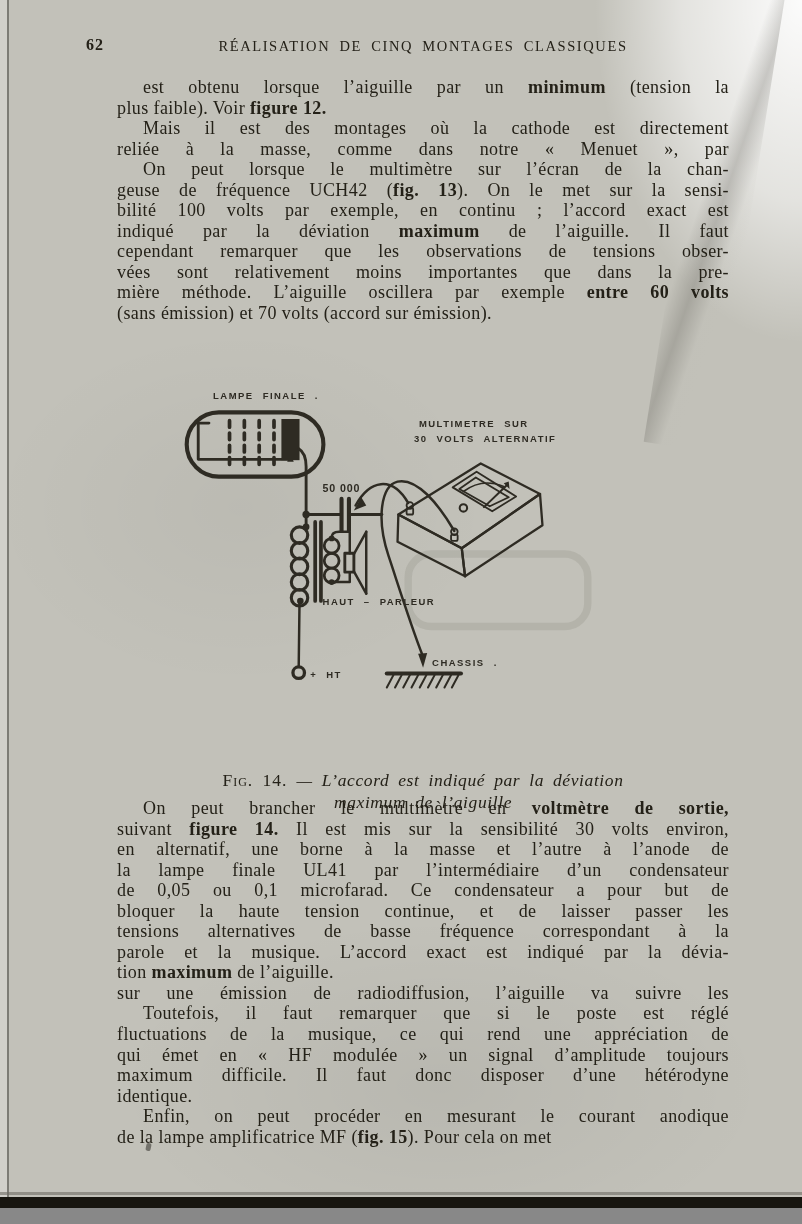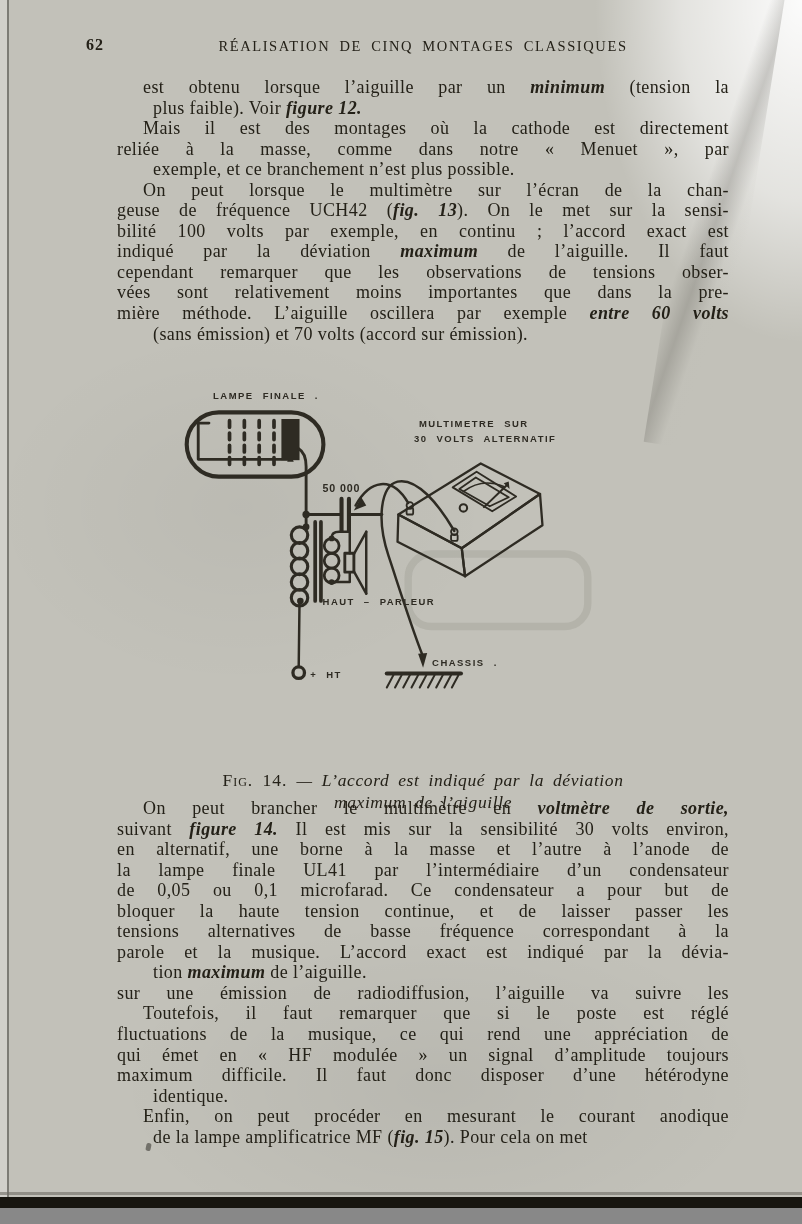--- a/index.html
+++ b/index.html
@@ -26,23 +26,23 @@
   
   .pageno{position:absolute;left:86px;top:36px;font-size:16px;font-weight:bold;letter-spacing:1px;}
   .runhead{position:absolute;left:117px;top:38px;width:612px;text-align:center;
     font-size:14.5px;font-weight:normal;letter-spacing:1.6px;word-spacing:4px;}
 
   
   .textblock{position:absolute;left:117px;width:612px;font-size:18px;line-height:20.55px;letter-spacing:0.4px;}
   .tb1{top:77px;}
   .tb2{top:798px;}
   .pline{text-align:justify;text-align-last:justify;white-space:normal;}
-  .pline.lastline{text-align-last:left;margin-left:36px;}
+  .pline.lastline{text-align-last:left;}
   .pline.firstline{text-indent:26px;}
-  .b{font-weight:bold;font-style:italic;}
+  .b{font-weight:bold;}
 
   
   .figure-svg{position:absolute;left:120px;top:350px;}
   .figure-svg text{font-family:"Liberation Sans", sans-serif;font-weight:bold;fill:#2e2b23;}
   .figlabel{font-size:11.5px;letter-spacing:1.8px;word-spacing:6px;}
   .figval{font-size:13px;letter-spacing:1px;}
 
   
   .caption{position:absolute;left:117px;top:770px;width:612px;text-align:center;
     font-size:17.5px;line-height:21.5px;font-style:italic;letter-spacing:0.6px;word-spacing:4px;}
@@ -65,21 +65,20 @@
   <div class="runhead">RÉALISATION DE CINQ MONTAGES CLASSIQUES</div>
 
   <div class="textblock tb1">
       <div>
         <div class="pline firstline"><span>est obtenu lorsque l’aiguille par un </span><span class="b">minimum</span><span> (tension la</span></div>
         <div class="pline lastline"><span>plus faible). Voir </span><span class="b">figure 12.</span></div>
       </div>
       <div>
         <div class="pline firstline"><span>Mais il est des montages où la cathode est directement</span></div>
         <div class="pline"><span>reliée à la masse, comme dans notre « Menuet », par</span></div>
-        <div class="pline lastline"><span>exemple, et ce branchement n’est plus possible.</span></div>
       </div>
       <div>
         <div class="pline firstline"><span>On peut lorsque le multimètre sur l’écran de la chan-</span></div>
         <div class="pline"><span>geuse de fréquence UCH42 (</span><span class="b">fig. 13</span><span>). On le met sur la sensi-</span></div>
         <div class="pline"><span>bilité 100 volts par exemple, en continu ; l’accord exact est</span></div>
         <div class="pline"><span>indiqué par la déviation </span><span class="b">maximum</span><span> de l’aiguille. Il faut</span></div>
         <div class="pline"><span>cependant remarquer que les observations de tensions obser-</span></div>
         <div class="pline"><span>vées sont relativement moins importantes que dans la pre-</span></div>
         <div class="pline"><span>mière méthode. L’aiguille oscillera par exemple </span><span class="b">entre 60 volts</span></div>
         <div class="pline lastline"><span>(sans émission) et 70 volts (accord sur émission).</span></div>

